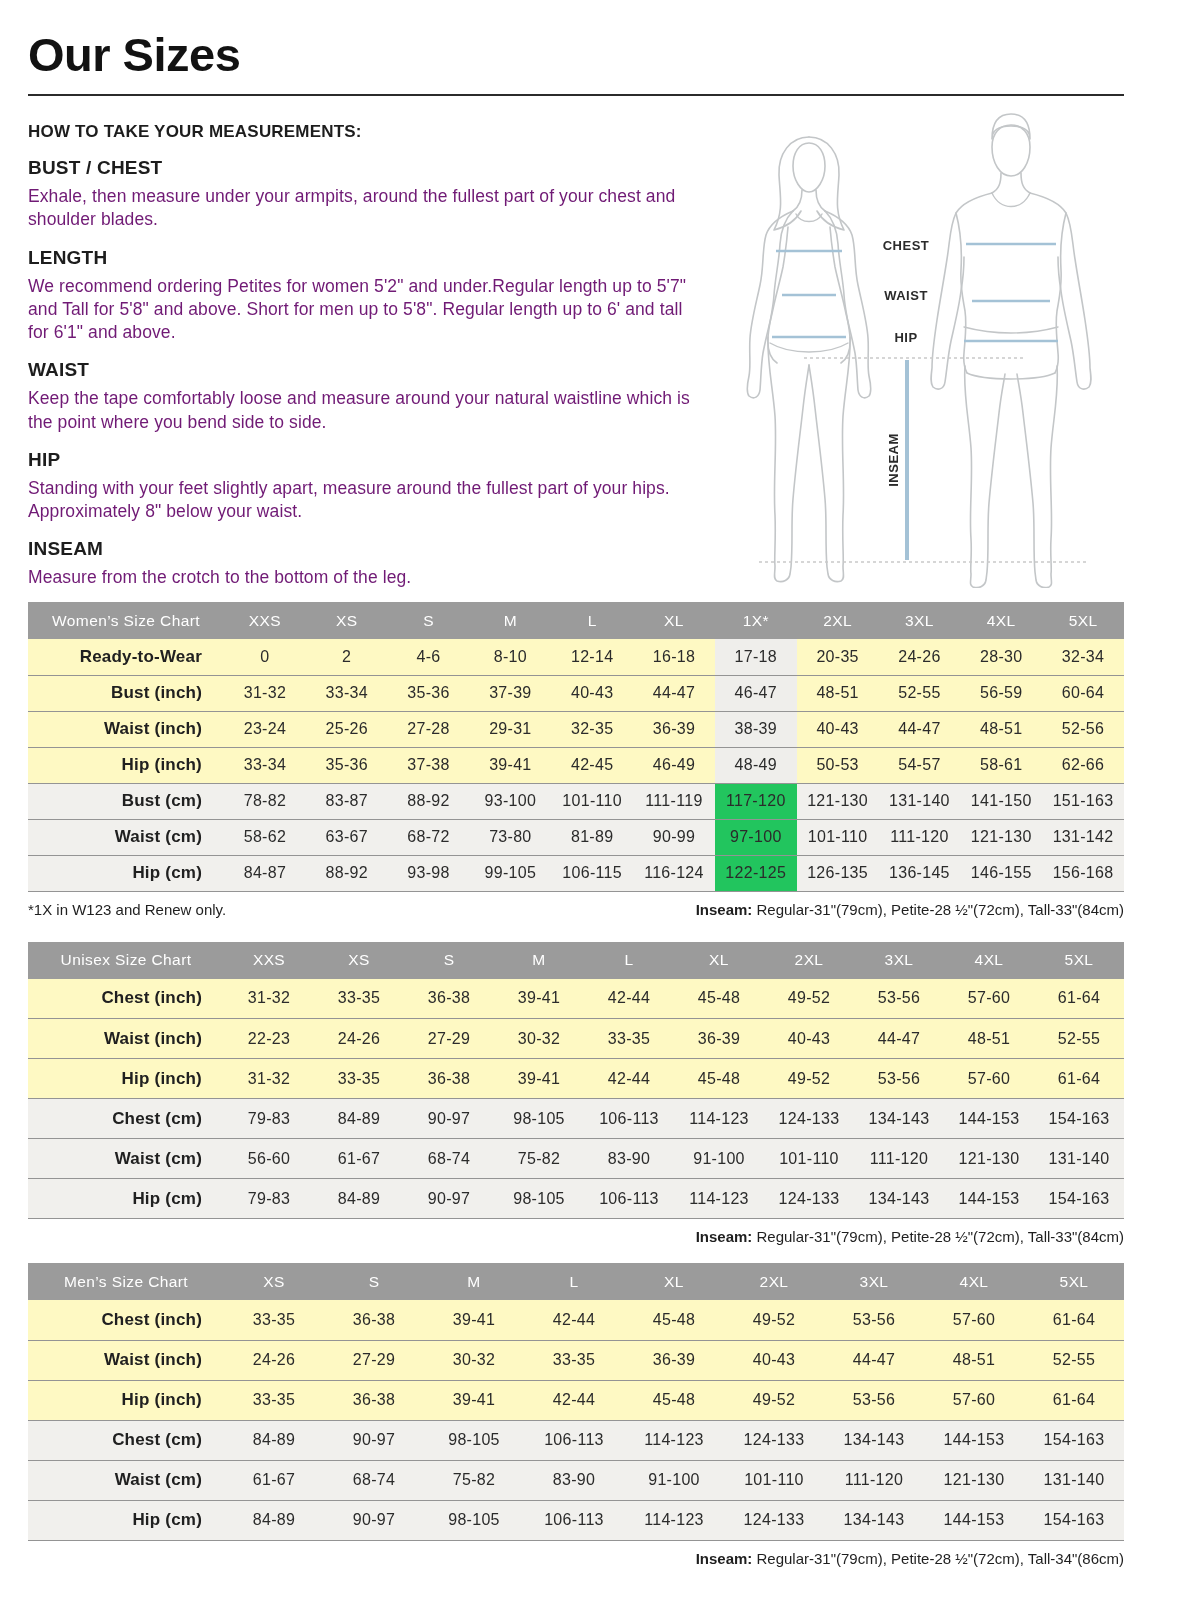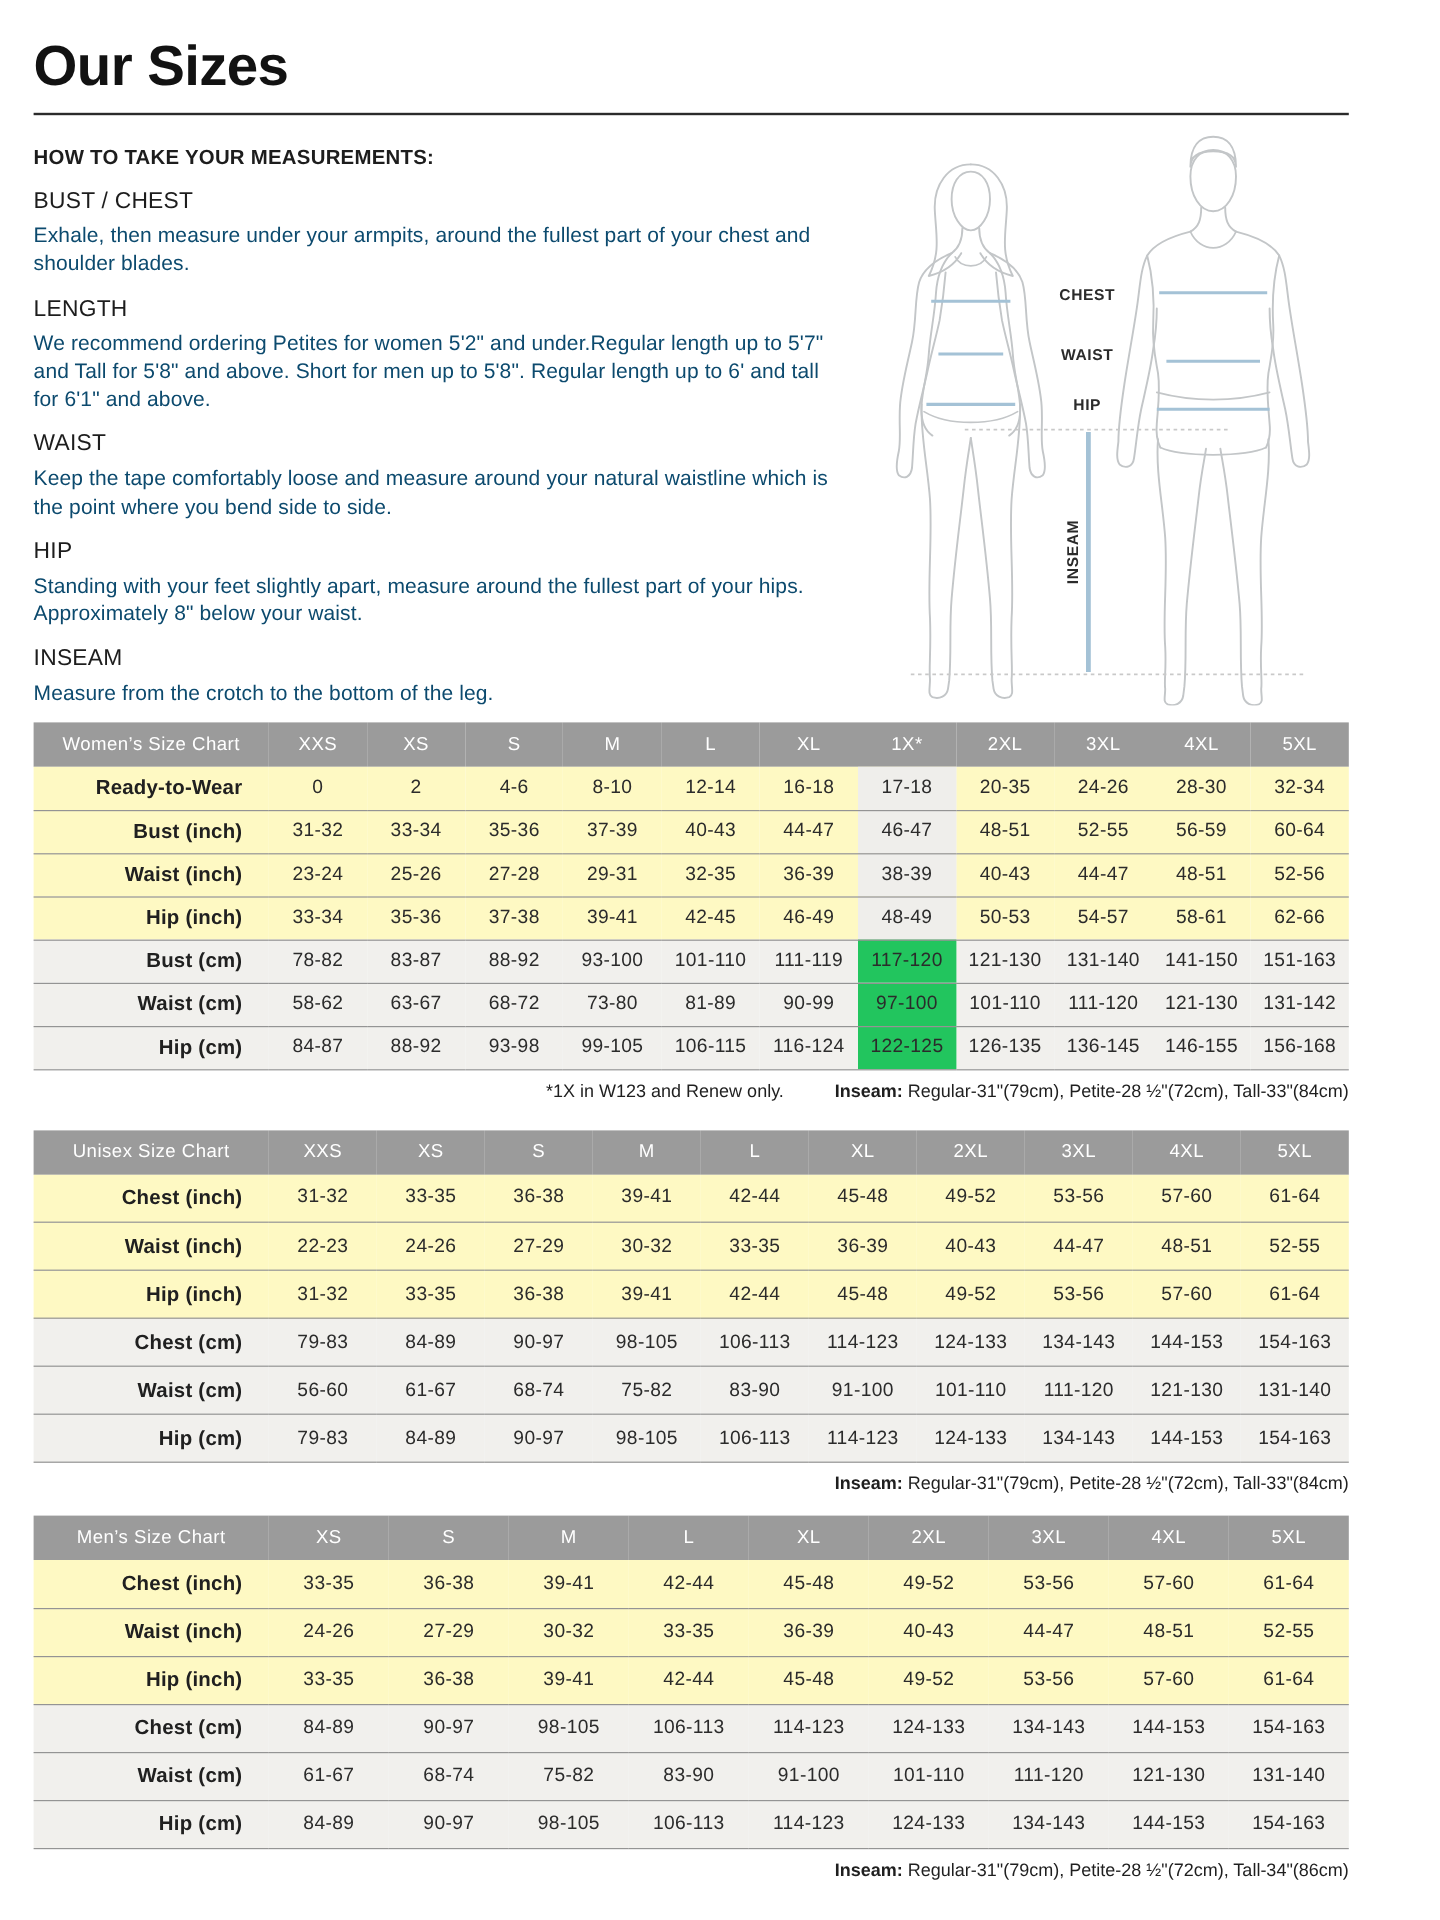--- a/index.html
+++ b/index.html
@@ -17,22 +17,22 @@
     font-size:47px; font-weight:800; letter-spacing:-0.5px;
     color:#121212; line-height:54px;
   }
   .title-rule { border:none; border-top:2px solid #2b2b2b; margin-top:12px; }
 
   
   .content { display:flex; justify-content:center; margin-top:26px; height:476px; }
   .instructions { width:735px; }
   .howto-heading { font-size:17px; font-weight:800; color:#1d1d1d; letter-spacing:.2px; }
   .m-section { margin-top:15px; }
-  .m-section h3 { font-size:19px; font-weight:400; color:#1d1d1d; margin-bottom:6px; letter-spacing:.2px; }
-  .m-section p { font-size:17.5px; line-height:1.33; color:#0c4a6e; letter-spacing:.1px; }
+  .m-section h3 { font-size:19px; font-weight:700; color:#1d1d1d; margin-bottom:6px; letter-spacing:.2px; }
+  .m-section p { font-size:17.5px; line-height:1.33; color:#701a75; letter-spacing:.1px; }
 
   .figure-wrap { width:420px; margin-top:-14px; }
   .figure-wrap svg { display:block; }
   .fig-outline { fill:none; stroke:#c3c6c8; stroke-width:1.6; stroke-linecap:round; stroke-linejoin:round; }
   .fig-garment { fill:none; stroke:#c3c6c8; stroke-width:1.4; stroke-linecap:round; }
   .measure-line { stroke:#a4c2d6; stroke-width:2.6; }
   .inseam-line  { stroke:#a4c2d6; stroke-width:4; }
   .dash-line { stroke:#c9c9c9; stroke-width:1.3; stroke-dasharray:3 3; }
   .fig-label { font-family:"Liberation Sans",sans-serif; font-size:13px; font-weight:bold; fill:#2b2b2b; letter-spacing:.5px; }
 
@@ -48,21 +48,21 @@
   .size-table tbody tr.shade { background:#f1f0ed; }
   .size-table tbody th {
     font-size:17px; font-weight:800; color:#202020;
     text-align:right; padding-right:22px; letter-spacing:.2px;
   }
   .size-table tbody td { text-align:center; font-size:16px; color:#2b2b2b; letter-spacing:.3px; }
   .size-table tbody tr td.hl { background:#efeeeb; }
   .size-table tbody tr.shade td.hl { background:#22c55e; }
 
   .table-note { display:flex; padding-top:9px; font-size:15px; color:#1f1f1f; min-height:28px; }
-  .table-note .left-note { margin-left:427px; }
+  .table-note .left-note { }
   .table-note .right-note { margin-left:auto; }
   .table-note b { font-weight:800; }
 
   .sec-unisex { margin-top:22px; }
   .sec-men { margin-top:16px; }
 </style>
 </head>
 <body>
 
 <div class="page">

